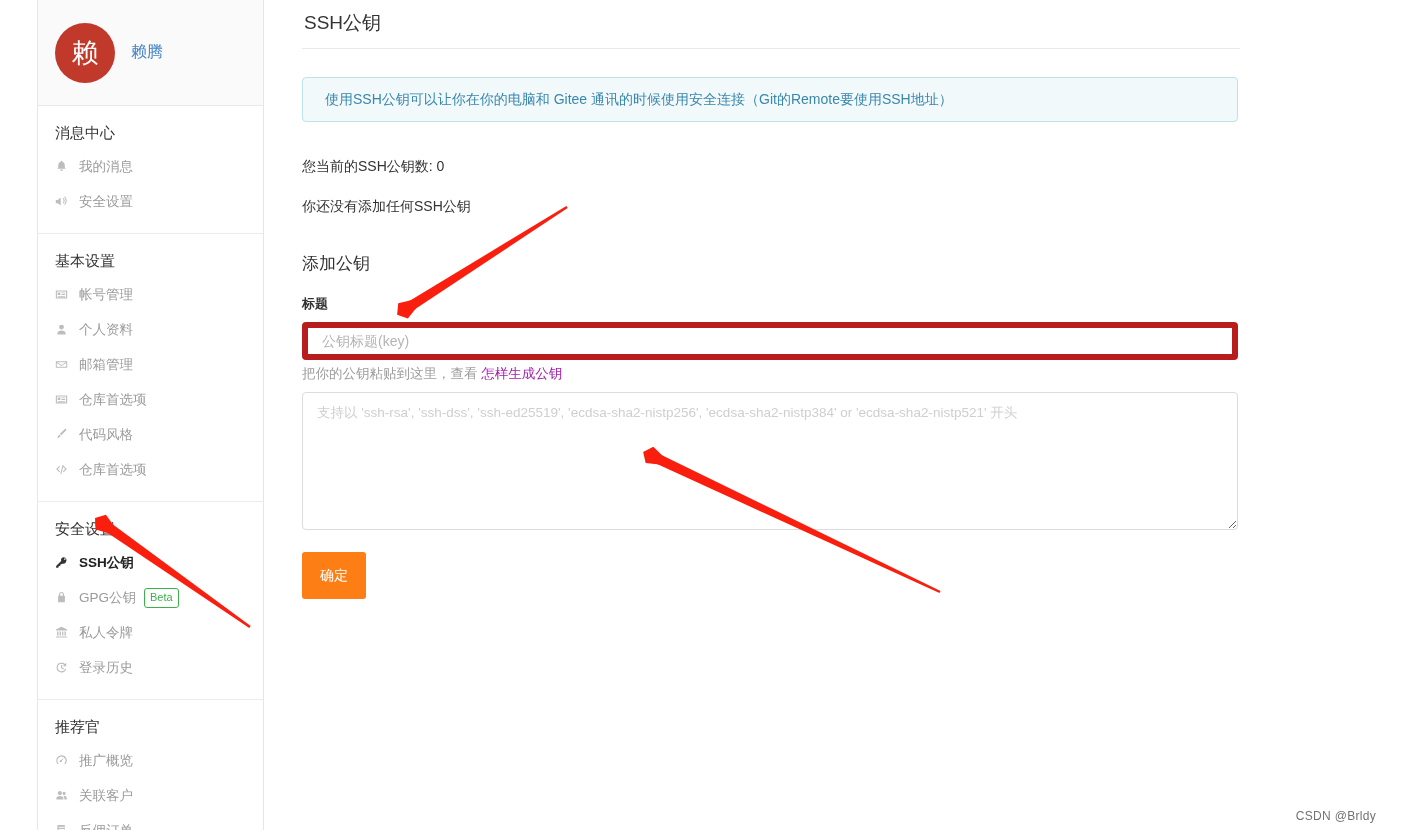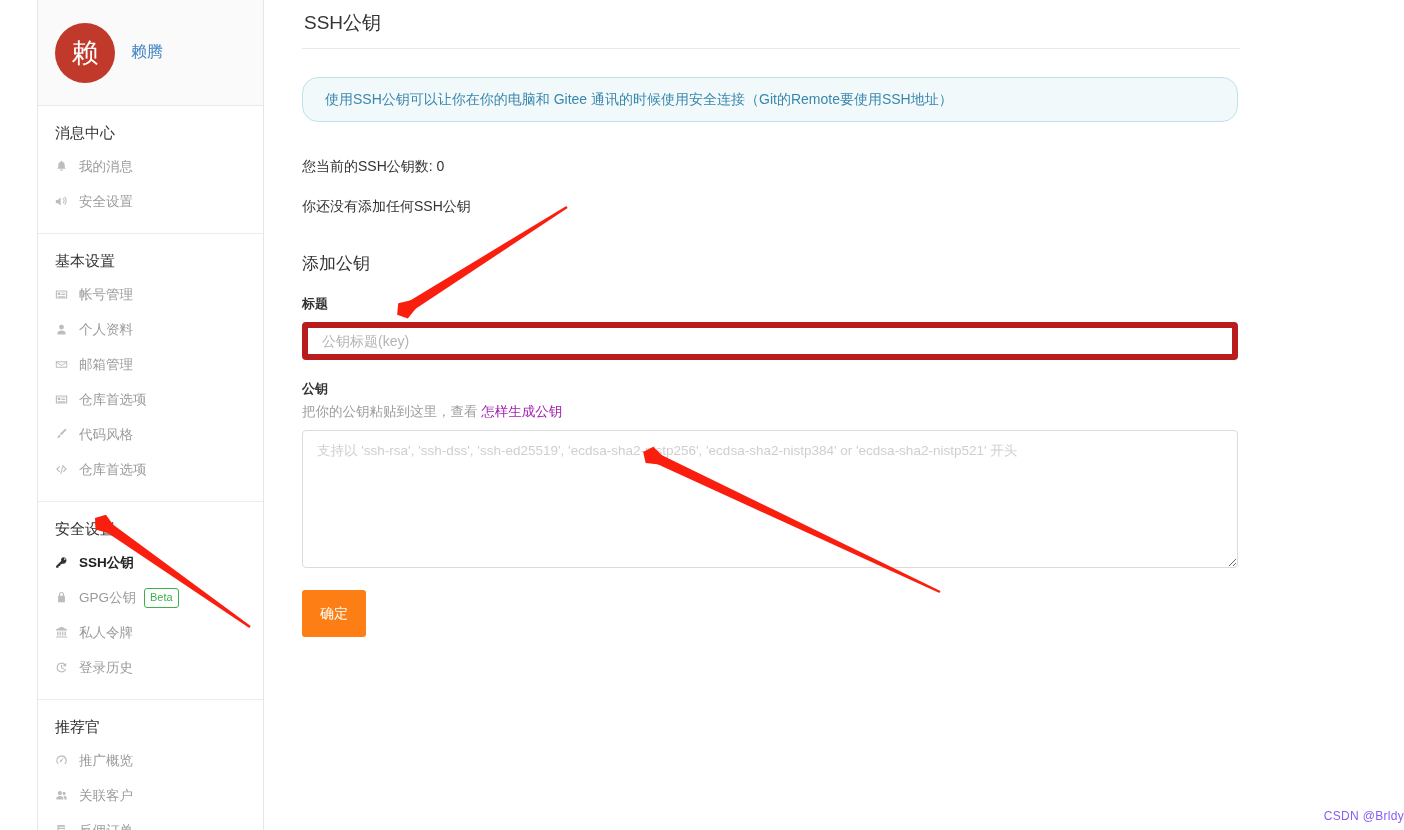--- a/index.html
+++ b/index.html
@@ -110,21 +110,21 @@
     font-weight: normal;
     border-bottom: 1px solid #e9e9e9;
     width: 938px;
   }
   .alert {
     margin-top: 28px;
     width: 936px;
     min-height: 45px;
     background: #f1f9fb;
     border: 1px solid #bce3ea;
-    border-radius: 16px;
+    border-radius: 4px;
     color: #3a87ad;
     font-size: 14px;
     display: flex;
     align-items: center;
     padding: 0 22px;
   }
   .count-line {
     margin-top: 36px;
     font-size: 14px;
     color: #333;
@@ -200,23 +200,23 @@
   
   .annot {
     position: absolute;
     left: 0; top: 0;
     width: 1404px; height: 830px;
     pointer-events: none;
   }
   
   .watermark {
     position: absolute;
-    right: 0; bottom: 7px;
+    right: 28px; bottom: 7px;
     font-size: 12px;
-    color: #8b5cf6;
+    color: #737373;
     letter-spacing: .3px;
   }
 </style>
 </head>
 <body>
 
 <div id="root">
 
   <div class="sidebar">
 
@@ -374,21 +374,20 @@
     </div>
 
     <div class="count-line">您当前的SSH公钥数: 0</div>
     <div class="empty-line">你还没有添加任何SSH公钥</div>
 
     <div class="section-heading">添加公钥</div>
 
     <div class="field-label">标题</div>
     <input class="text-input" type="text" placeholder="公钥标题(key)" value="" style="">
 
-    <div class="field-label">公钥</div>
     <div class="hint">
       <span>把你的公钥粘贴到这里，查看 </span><a href="#">怎样生成公钥</a>
     </div>
 
     <textarea class="key-area" placeholder="支持以 'ssh-rsa', 'ssh-dss', 'ssh-ed25519', 'ecdsa-sha2-nistp256', 'ecdsa-sha2-nistp384' or 'ecdsa-sha2-nistp521' 开头" style=""></textarea>
 
     <button class="submit-btn" style="background: rgb(253, 126, 20);">确定</button>
   </div>
 
   <svg class="annot" id="annot-layer" viewBox="0 0 1404 830" width="1404" height="830">

